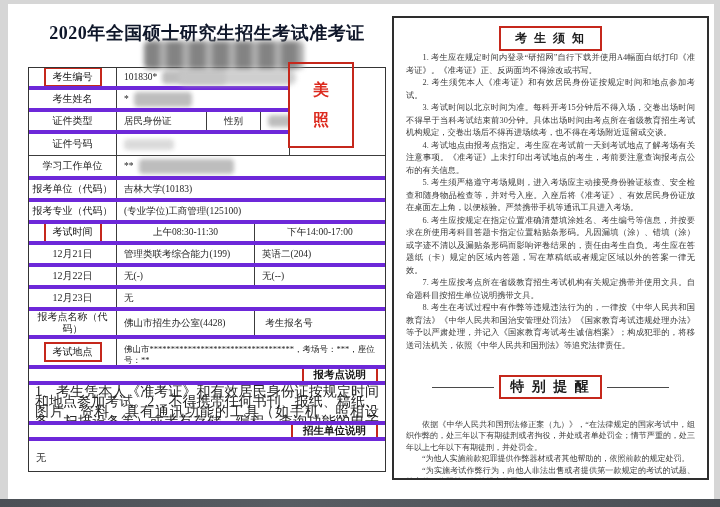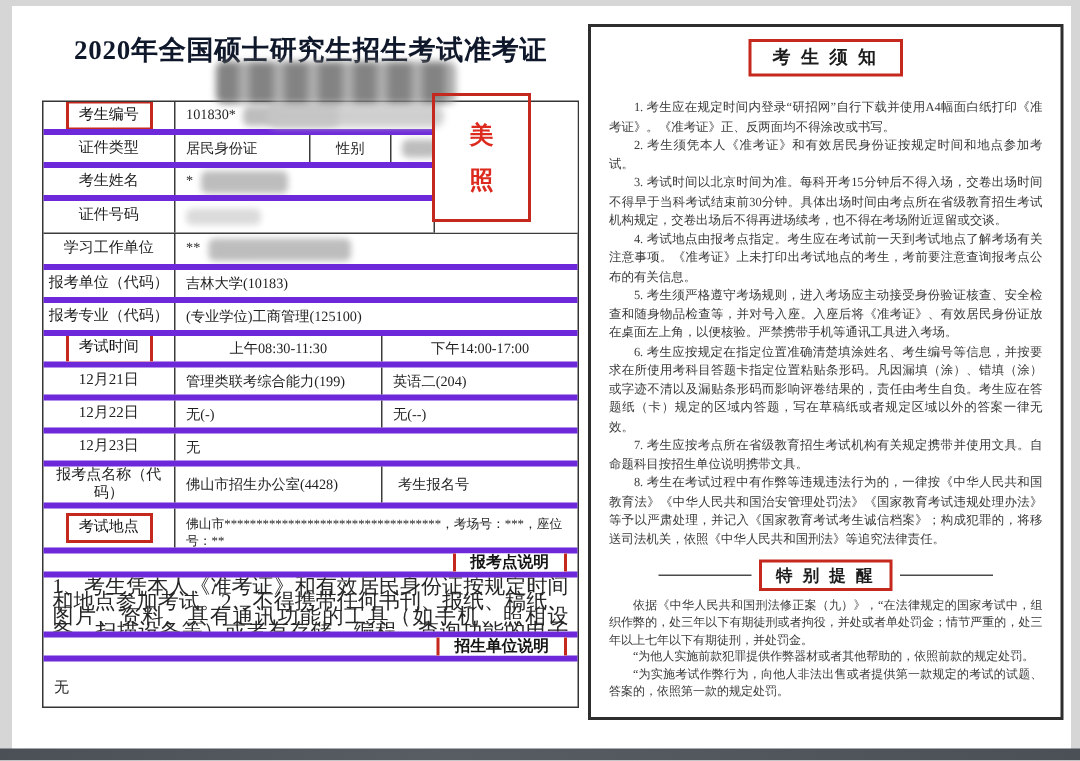--- a/index.html
+++ b/index.html
@@ -87,34 +87,34 @@
   .rb-d { width:50px; height:11px; background:#d2d2d2; }
   .rb-e { width:95px; height:15px; }
   .rb-f { width:40px; height:12px; }
 
   
   .notice-panel {
     position:absolute; left:384px; top:12px; width:317px; height:464px;
     border:2px solid #2e2e2e; background:#fff; padding:8px 12px 6px 12px;
     overflow:hidden;
   }
-  .notice-header-row { display:flex; justify-content:center; margin-bottom:15px; }
+  .notice-header-row { display:flex; justify-content:center; margin-bottom:1px; }
   .notice-header {
     border:2px solid #c5281c; padding:2px 14px; font-size:12px; font-weight:bold;
     color:#1c1c1c; letter-spacing:2px; white-space:nowrap;
   }
   .notice-body p {
     font-size:8.3px; line-height:12.5px; text-indent:2em; text-align:justify;
     color:#3a3a3a;
   }
   .reminder-divider { display:flex; align-items:center; justify-content:center;
     margin:7px 0 4px 0; }
   .dash { width:62px; border-top:1.5px solid #4a4a4a; }
   .reminder-title-box {
-    border:2px solid #c5281c; padding:1px 9px; margin:0 5px; font-size:11px;
+    border:2px solid #c5281c; padding:1px 9px; margin:16px 5px; font-size:14px;
     font-weight:bold; letter-spacing:2px; color:#1c1c1c; white-space:nowrap;
   }
   .reminder-body p {
     font-size:8px; line-height:11.4px; text-indent:2em; text-align:justify;
     color:#3a3a3a;
   }
 </style>
 </head>
 <body>
 
@@ -140,32 +140,32 @@
           <div class="fr h22">
             <div class="fc lab">
               <span class="redbox">考生编号</span>
             </div>
             <div class="fc val">
               <span>101830*</span>
               <span class="rb rb-a"></span>
             </div>
           </div>
           <div class="fr h22">
+            <div class="fc lab">考生姓名</div>
+            <div class="fc val">
+              <span>*</span>
+              <span class="rb rb-b"></span>
+            </div>
+          </div>
+          <div class="fr h22">
             <div class="fc lab">证件类型</div>
             <div class="fc w90">居民身份证</div>
             <div class="fc w54 ctr">性别</div>
             <div class="fc val">
               <span class="rb rb-c" style="margin-left:0;"></span>
-            </div>
-          </div>
-          <div class="fr h22">
-            <div class="fc lab">考生姓名</div>
-            <div class="fc val">
-              <span>*</span>
-              <span class="rb rb-b"></span>
             </div>
           </div>
           <div class="fr h21">
             <div class="fc lab">证件号码</div>
             <div class="fc val">
               <span class="rb rb-d" style="margin-left:0;"></span>
             </div>
           </div>
         </div>
         <div class="fc photo-cell"></div>

